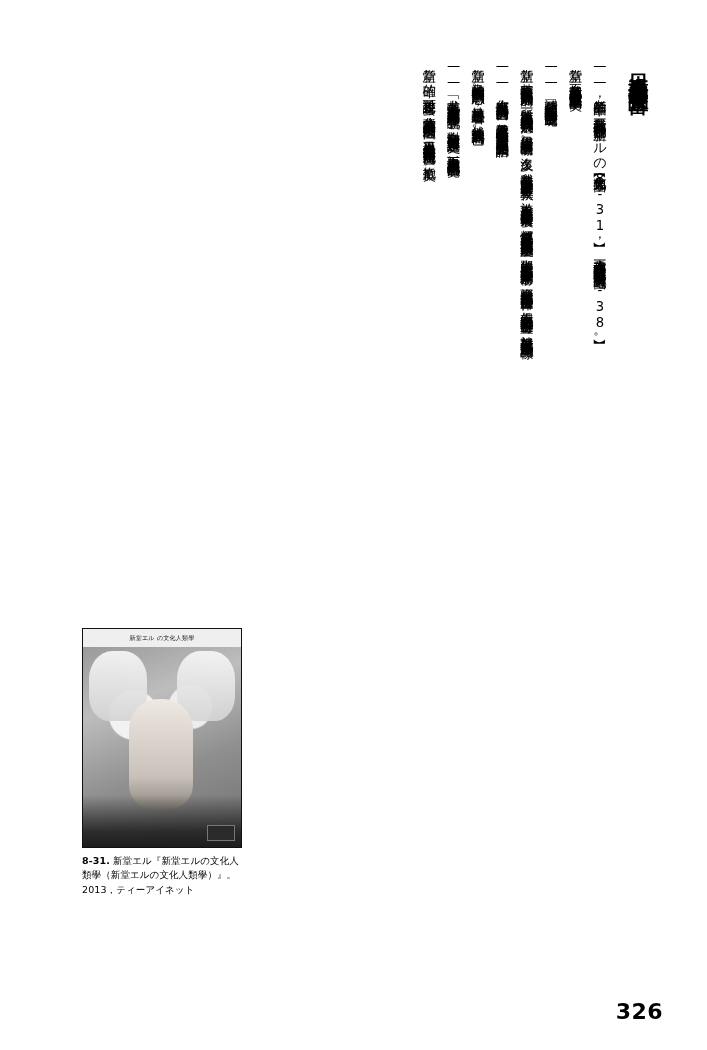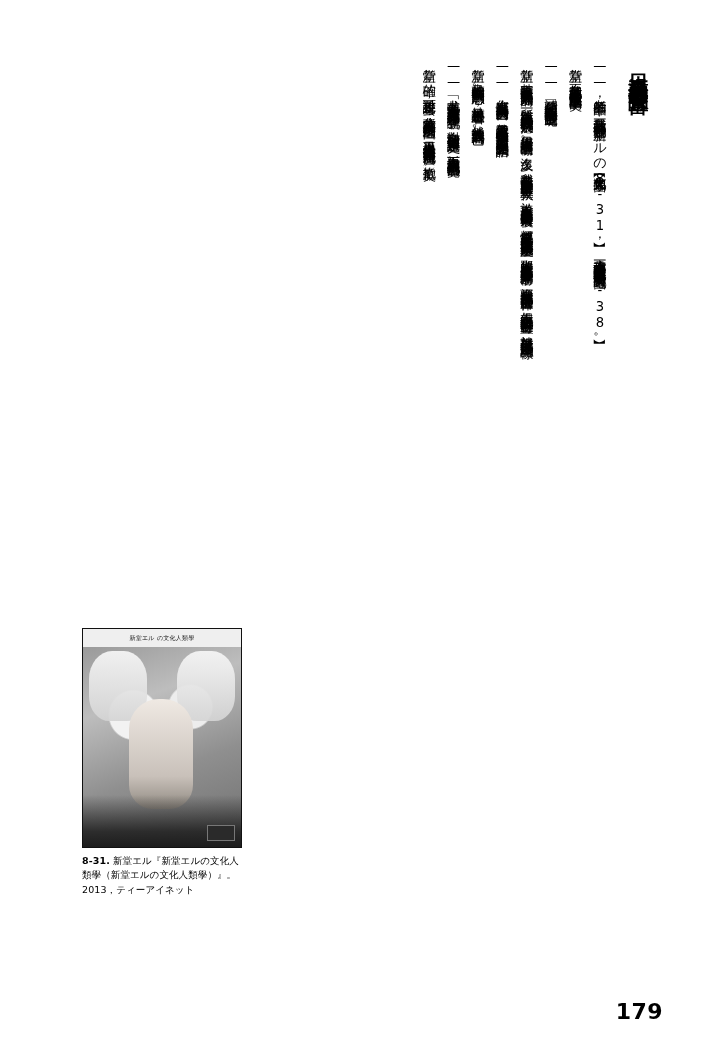--- a/index.html
+++ b/index.html
@@ -188,15 +188,15 @@
       <div class="cover-torso"></div>
       <div class="cover-dark"></div>
       <div class="cover-sign"></div>
     </div>
     <div id="figure-caption">
       <span class="fignum">8-31.</span>
       <span>新堂エル『新堂エルの文化人類學（新堂エルの文化人類學）』。2013，ティーアイネット</span>
     </div>
   </div>
 
-  <div id="page-number">179</div>
+  <div id="page-number">326</div>
 
 </div>
 
 </body></html>

